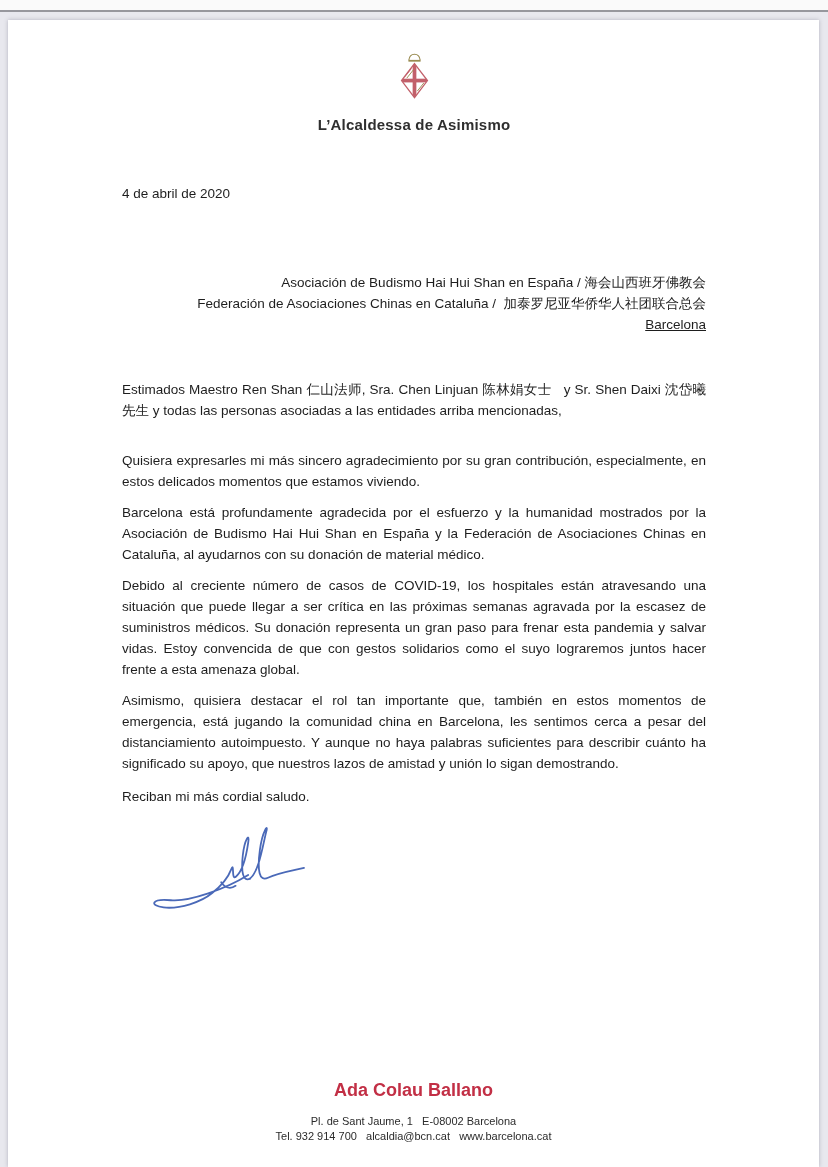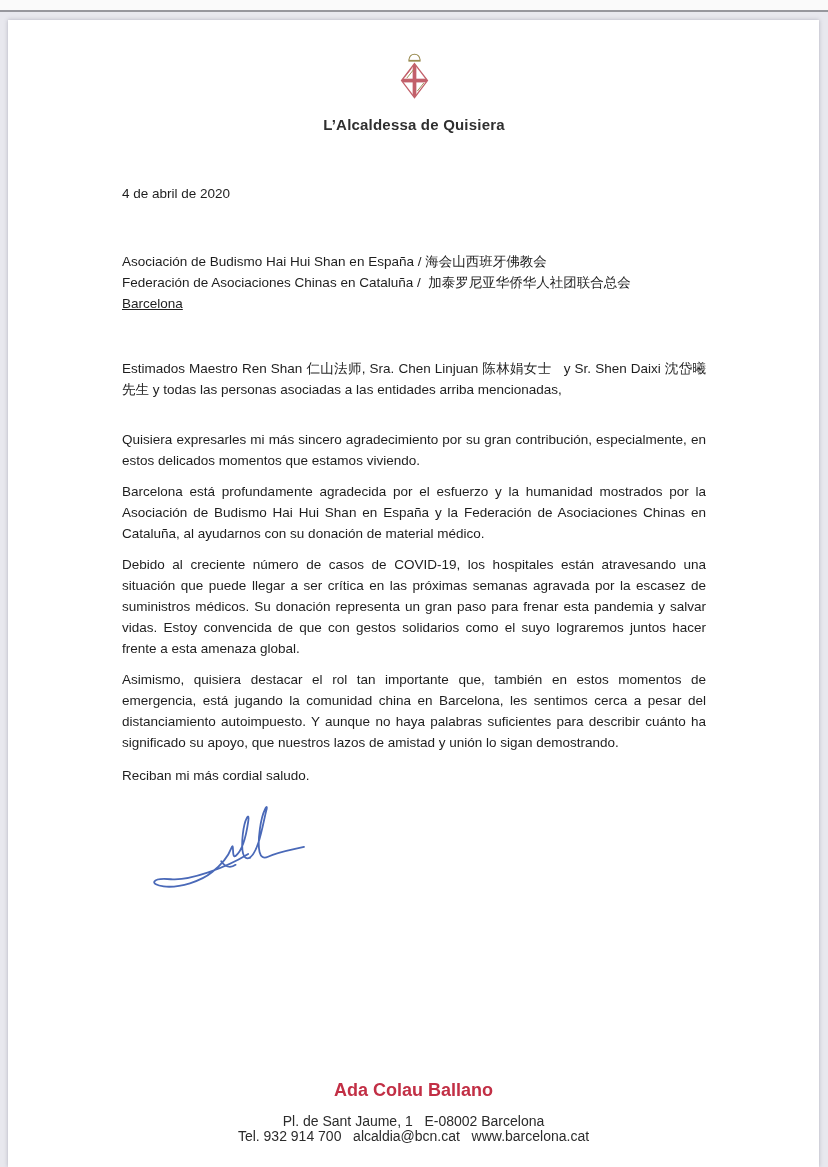--- a/index.html
+++ b/index.html
@@ -31,42 +31,42 @@
   .header { text-align: center; padding-top: 33px; }
   .crest { display: inline-block; height: 47px; }
   .org-title {
     margin-top: 8px;
     font-size: 15px;
     font-weight: bold;
     color: #2f2f2f;
     letter-spacing: 0.2px;
   }
   .date { margin-top: 48px; }
-  .recipients { margin-top: 47px; }
+  .recipients { margin-top: 68px; text-align: right; }
   .underlined { text-decoration: underline; }
   p { margin: 0; }
   .justify { text-align: justify; }
   .salutation { margin-top: 44px; }
   .para-first { margin-top: 29px; }
   .para { margin-top: 10px; }
   .closing { margin-top: 12px; }
   .signature-block { margin-top: 12px; margin-left: 20px; }
   .footer {
     position: absolute;
     left: 0; right: 0; bottom: 23px;
     text-align: center;
   }
   .signer-name {
     font-size: 18px;
     font-weight: bold;
     color: #c22f45;
     margin-bottom: 13px;
   }
   .footer-line {
-    font-size: 14px;
+    font-size: 11px;
     line-height: 15px;
     color: #2b2b2b;
   }
 </style>
 </head>
 <body>
 
 <div class="top-strip"></div>
 
 <div class="page">
@@ -84,21 +84,21 @@
           <line x1="12.5" y1="9.6" x2="27.5" y2="9.6" stroke="#9a8c52" stroke-width="2.2"></line>
           <polygon points="20,13 36,34 20,55 4,34" fill="#ffffff" stroke="#c2606a" stroke-width="1.6"></polygon>
           <g clip-path="url(#dia)">
             <rect x="17.7" y="13" width="4.6" height="42" fill="#c2606a"></rect>
             <rect x="4" y="31.7" width="32" height="4.6" fill="#c2606a"></rect>
             <path d="M8 29 L16 19 M26 49 L34 39" stroke="#c2606a" stroke-width="1.4" fill="none"></path>
             <path d="M10.5 31 L18.5 21 M23.5 47 L31.5 37" stroke="#9a8c52" stroke-width="1.2" fill="none"></path>
           </g>
         </svg>
       </span>
-      <div class="org-title">L’Alcaldessa de Quisiera</div>
+      <div class="org-title">L’Alcaldessa de Asimismo</div>
     </div>
 
     <div class="date">4 de abril de 2020</div>
 
     <div class="recipients">
       <div>Asociación de Budismo Hai Hui Shan en España / 海会山西班牙佛教会</div>
       <div>Federación de Asociaciones Chinas en Cataluña / &nbsp;加泰罗尼亚华侨华人社团联合总会</div>
       <div class="underlined">Barcelona</div>
     </div>
 

